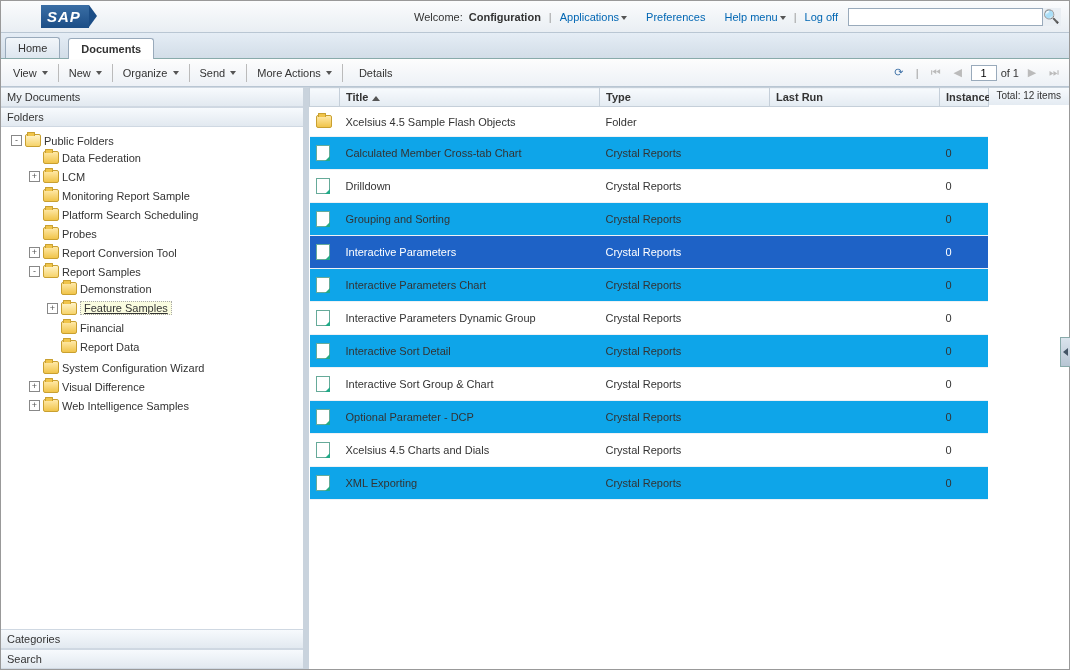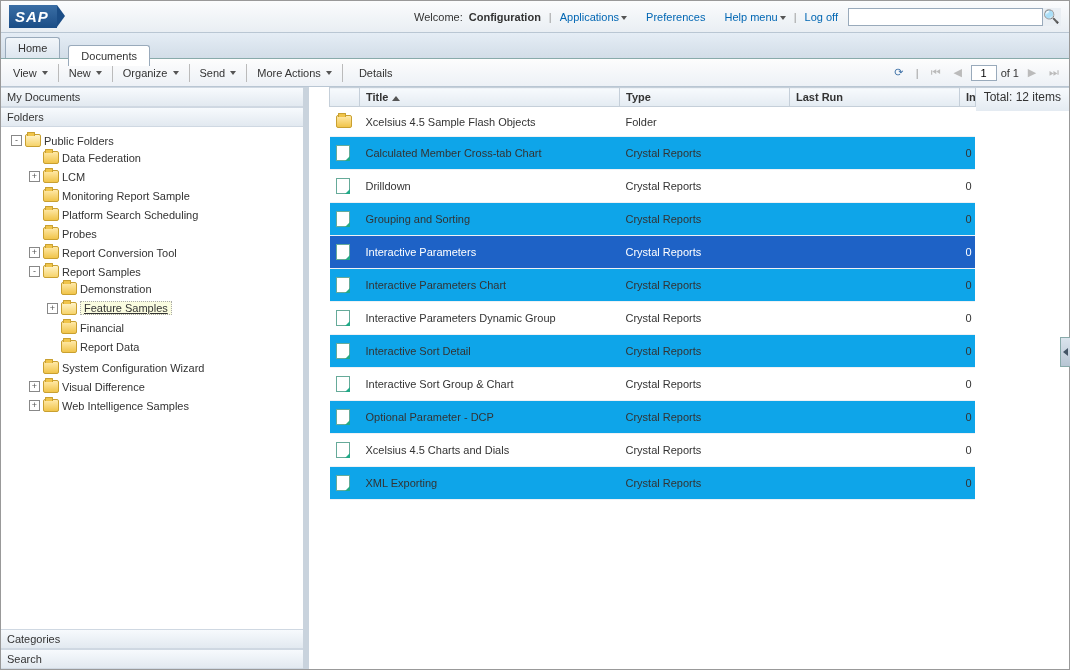--- a/index.html
+++ b/index.html
@@ -1,39 +1,39 @@
 <!DOCTYPE html>
 <html><head>
 <meta charset="utf-8">
 <style>
   * { box-sizing: border-box; }
   html, body { margin:0; padding:0; font-family: Tahoma, Arial, sans-serif; font-size:11px; color:#333; background:#f7f7f7; }
   .app { width:1070px; height:670px; border:1px solid #999; display:flex; flex-direction:column; background:#fff; position:relative; }
   .header { height:32px; background:linear-gradient(#fbfcfd,#e9eef3); display:flex; align-items:center; padding:0 8px; border-bottom:1px solid #b9c6d3; }
-  .logo { font-weight:bold; color:#fff; background:linear-gradient(#3a6ea5,#1b4d86); padding:3px 8px 3px 6px; font-size:15px; font-style:italic; letter-spacing:1px; position:relative; }
+  .logo { font-weight:bold; color:#fff; background:linear-gradient(#3a6ea5,#1b4d86); padding:3px 8px 3px 6px; font-size:15px; font-style:italic; letter-spacing:1px; position:relative;margin-left:32px; }
   .logo::after { content:""; position:absolute; right:-8px; top:0; width:0; height:0; border-top:11px solid transparent; border-bottom:11px solid transparent; border-left:8px solid #1b4d86;}
   .header-mid { flex:1; display:flex; justify-content:flex-end; align-items:center; gap:4px; }
   .header a { color:#0066b3; text-decoration:none; cursor:pointer; }
   .sep { color:#999; margin:0 4px; }
   .dd { color:#0066b3; cursor:pointer; }
   .tri { display:inline-block; width:0;height:0;border-left:3px solid transparent;border-right:3px solid transparent;border-top:4px solid #555; margin-left:2px; vertical-align:middle;}
   .search-box { margin-left:6px; display:flex; align-items:center; }
   .search-box input { width:195px; height:18px; border:1px solid #9ab; font-size:11px; padding:1px 3px; }
   .search-btn { width:18px; height:18px; border:none; background:#e9eef3; cursor:pointer; display:flex; align-items:center; justify-content:center; }
   .tabs { height:26px; background:linear-gradient(#e5edf5,#d2dde8); display:flex; align-items:flex-end; padding-left:4px; border-bottom:1px solid #8aa; }
   .tab { padding:4px 12px; border:1px solid #9ab; border-bottom:none; background:linear-gradient(#f2f6fa,#dde6ef); margin-right:8px; cursor:pointer; border-radius:3px 3px 0 0; color:#333; }
-  .tab.active { background:#fff; font-weight:normal; position:relative; top:8px; }
+  .tab.active { background:#fff; font-weight:bold; position:relative; top:1px; }
   .toolbar { height:28px; background:linear-gradient(#fdfdfd,#edf1f6); border-bottom:1px solid #b9c6d3; display:flex; align-items:center; padding:4px 6px; }
   .tbbtn { padding:3px 6px; cursor:pointer; color:#333; display:flex; align-items:center; }
   .toolbar .divider { width:1px; height:18px; background:#bbb; margin:0 4px; }
   .toolbar-right { margin-left:auto; display:flex; align-items:center; gap:4px; }
   .pager-input { width:26px; height:16px; border:1px solid #9ab; text-align:center; font-size:11px; }
   .icon-btn { width:18px; height:18px; display:flex; align-items:center; justify-content:center; cursor:pointer; color:#3a6ea5; }
   .icon-btn.disabled { color:#bbb; cursor:default; }
-  .body { flex:1; display:flex; min-height:0;gap:20px; }
+  .body { flex:1; display:flex; min-height:0; }
   .sidebar { width:308px; border-right:6px solid #c9d3dd; display:flex; flex-direction:column; background:#fff; }
   .panel-hdr { background:linear-gradient(#f7fafd,#e2e9f0); border-top:1px solid #cfd8e2; border-bottom:1px solid #cfd8e2; padding:3px 6px; cursor:pointer; }
   .tree-wrap { flex:1; overflow:auto; padding:4px 0 4px 4px; }
   .tree ul { list-style:none; margin:0; padding-left:18px; }
   .tree > ul { padding-left:4px; }
   .tree li { padding:2px 0; white-space:nowrap; }
   .node { display:flex; align-items:center; gap:3px; cursor:pointer; padding:1px 2px; }
   .expander { width:11px; height:11px; border:1px solid #888; background:#fff; color:#555; font-size:9px; line-height:9px; text-align:center; cursor:pointer; flex-shrink:0; }
   .expander.blank { border:none; background:transparent; }
   .folder-icon { width:16px; height:13px; background:linear-gradient(#ffe9a8,#f0c44a); border:1px solid #c9a030; border-radius:2px; position:relative; flex-shrink:0;}
@@ -44,21 +44,21 @@
   .content { flex:1; display:flex; flex-direction:row; min-width:0; position:relative; }
   .grid { flex:1; overflow:auto; }
   .grid table { width:100%; border-collapse:collapse; table-layout:fixed; }
   .grid th { background:linear-gradient(#f7fafd,#e4ebf2); border:1px solid #c5cfd9; border-top:1px solid #c5cfd9; text-align:left; padding:3px 6px; font-weight:bold; position:sticky; top:0; }
   .grid td { padding:8px 6px; border-bottom:1px solid #eef1f5; }
   .grid tr.alt td { background:#0ea5e9; }
   .grid tr.sel td { background:#1e62c6; color:#fff; }
   .doc-icon { width:14px;height:16px; background:#fff; border:1px solid #6a9; position:relative; }
   .doc-icon::after { content:""; position:absolute; bottom:-1px; right:-1px; width:0;height:0; border-left:5px solid transparent; border-bottom:5px solid #2a8; }
   .folder-cell { display:flex; align-items:center; }
-  .footer { height:24px; background:linear-gradient(#f7fafd,#e4ebf2); border-top:1px solid #c5cfd9; text-align:right; padding:2px 8px; font-size:12px; }
+  .footer { height:18px; background:linear-gradient(#f7fafd,#e4ebf2); border-top:1px solid #c5cfd9; text-align:right; padding:2px 8px; font-size:10px; }
   .right-handle { position:absolute; right:-1px; top:250px; width:10px; height:30px; background:linear-gradient(#dbe4ed,#b7c5d3); border:1px solid #8aa; border-right:none; display:flex; align-items:center; justify-content:center; cursor:pointer; }
   .right-handle::before { content:""; width:0;height:0; border-top:4px solid transparent; border-bottom:4px solid transparent; border-right:5px solid #456;}
   .sort-arrow { display:inline-block; width:0;height:0;border-left:4px solid transparent;border-right:4px solid transparent;border-bottom:5px solid #555; margin-left:4px; vertical-align:middle;}
 </style>
 </head>
 <body>
 <div class="app">
 
 <div class="header">
   <div class="logo">SAP</div>

